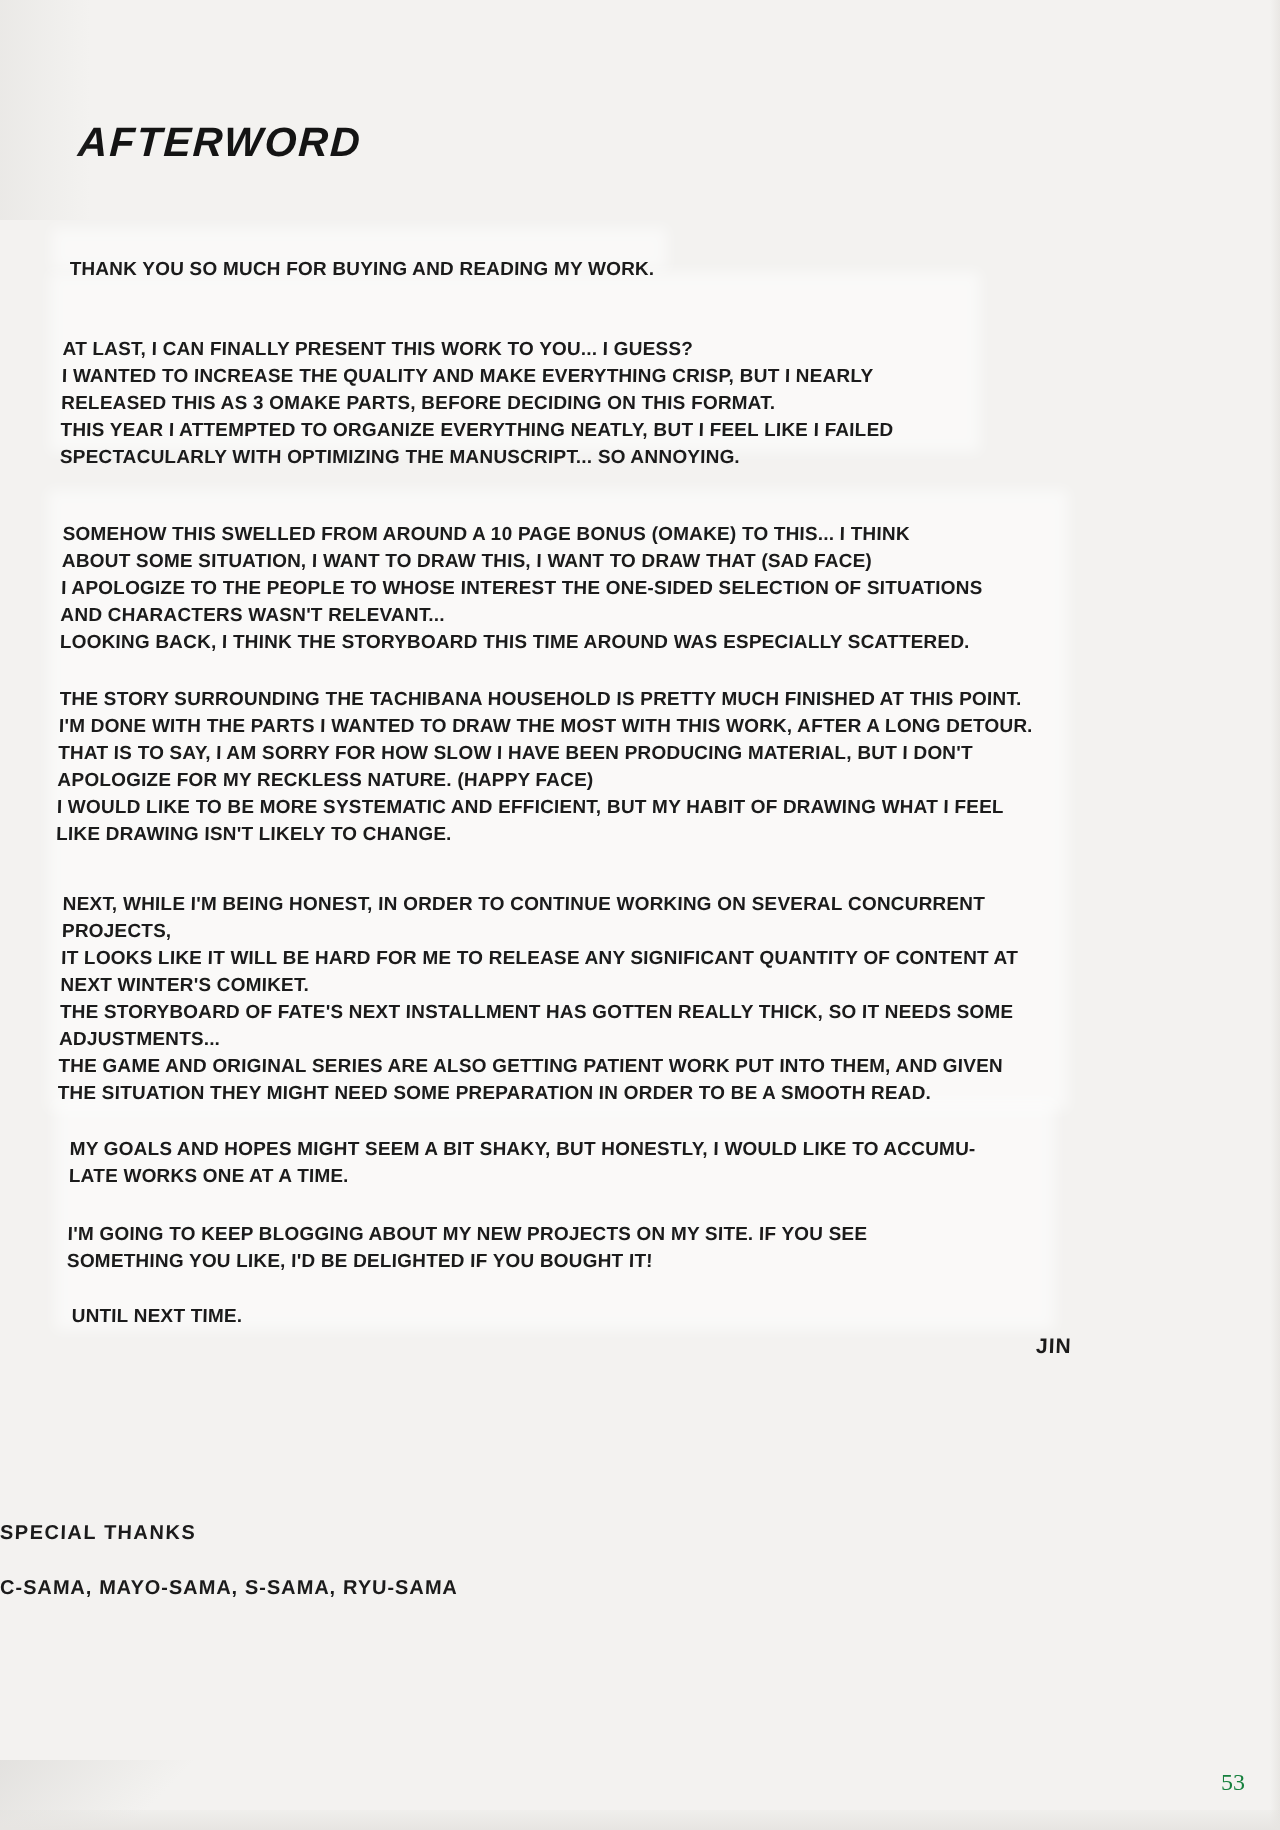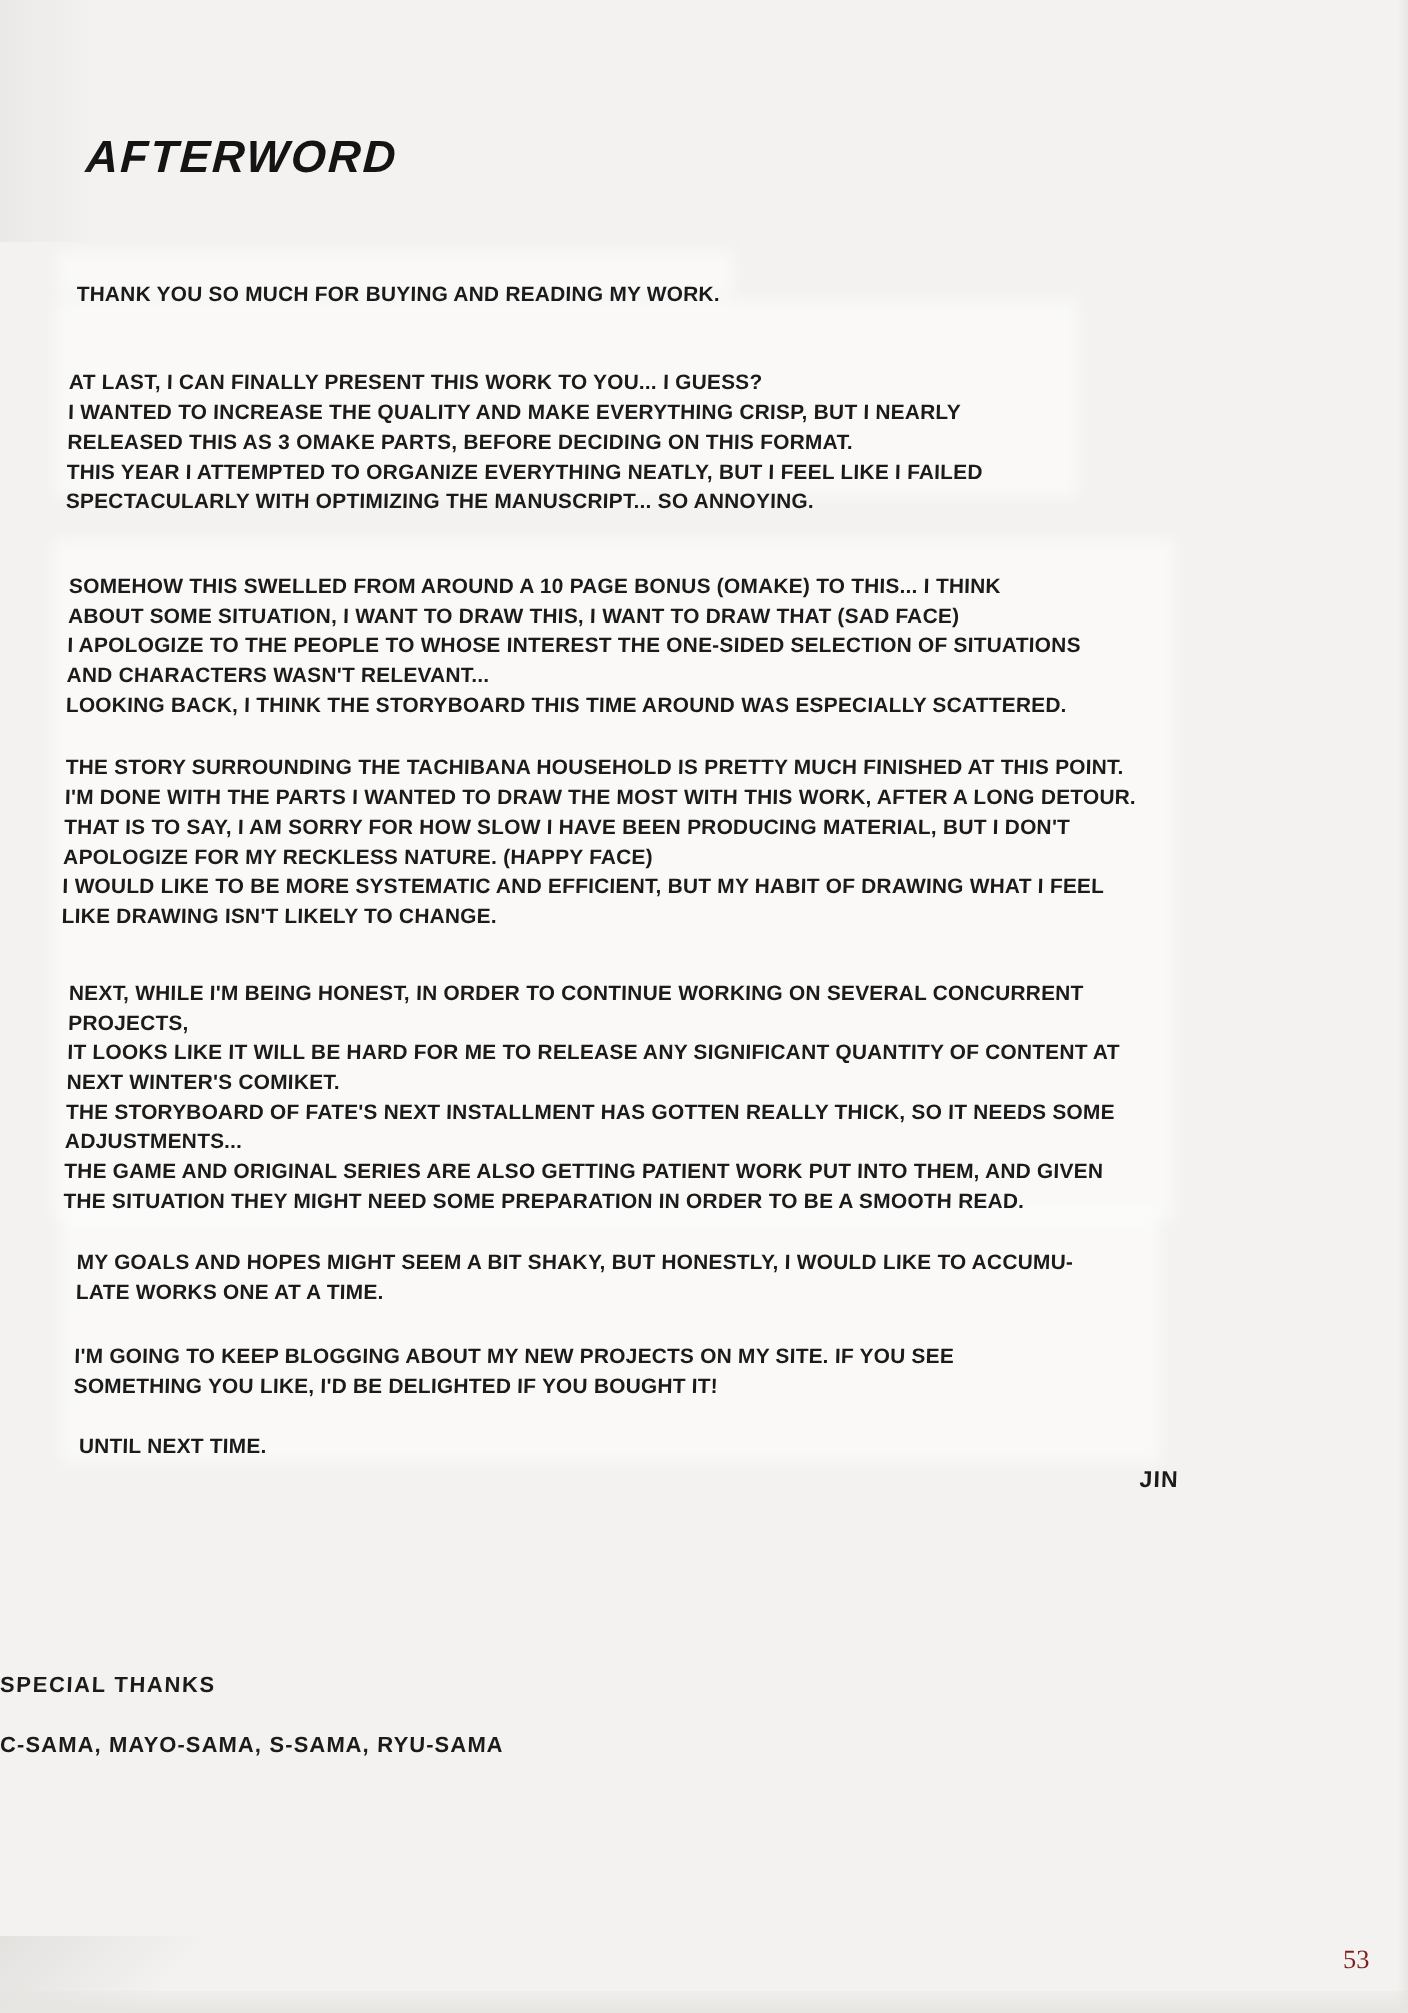--- a/index.html
+++ b/index.html
@@ -114,21 +114,21 @@
     transform: skewX(-2deg);
   }
 
   .page-number {
     position: absolute;
     left: 1221px;
     top: 1769px;
     font-family: "Liberation Serif", serif;
     font-size: 24px;
     font-weight: 400;
-    color: #7f1d1d;
+    color: #15803d;
   }
 </style>
 </head>
 <body>
 
 <div class="scan-patch" style="left:52px; top:228px; width:615px; height:42px;"></div>
 <div class="scan-patch" style="left:50px; top:272px; width:930px; height:180px;"></div>
 <div class="scan-patch" style="left:48px; top:490px; width:1020px; height:620px;"></div>
 <div class="scan-patch" style="left:55px; top:1100px; width:1000px; height:230px;"></div>
 

